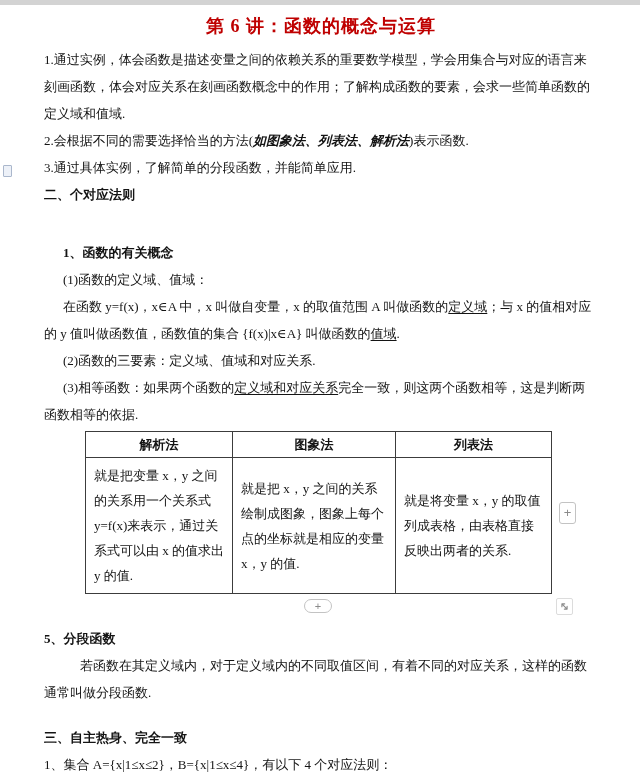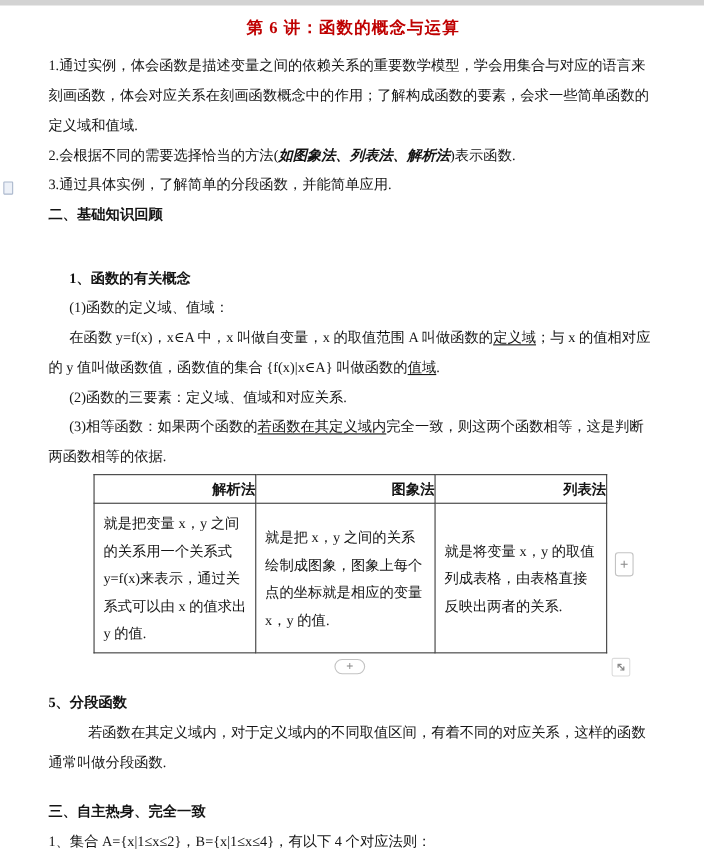--- a/index.html
+++ b/index.html
@@ -7,21 +7,21 @@
   .page {
     width:640px; height:778px; position:relative; overflow:hidden;
     background:#ffffff; color:#141414;
     font-family:"Liberation Serif","DejaVu Serif",serif;
     font-size:13px;
   }
   .top-strip { position:absolute; top:0; left:0; right:0; height:5px; background:#d3d3d3; }
   .content { padding:13px 42px 0 44px; }
   .doc-title {
     text-align:center; color:#bf0000; font-weight:700;
-    font-size:15px; line-height:26px; letter-spacing:1px; margin-bottom:7px;
+    font-size:18px; line-height:26px; letter-spacing:1px; margin-bottom:7px;
   }
   p { line-height:27px; font-size:13px; }
   .sec-heading { font-weight:700; }
   .sub-heading { font-weight:700;margin-top:31px; }
   .ind1 { text-indent:19px; }
   .ind2 { text-indent:36px; }
   .it { font-style:italic;font-weight:bold; }
   .u { text-decoration:underline; text-underline-offset:2px; }
 
   .margin-marker {
@@ -33,21 +33,21 @@
     display:inline-flex; width:13px; height:13px; border:1px dashed #999;
     color:#666; align-items:center; justify-content:center;
     font-size:11px; line-height:1; margin-right:4px; background:#fff;
     font-family:"Liberation Sans","DejaVu Sans",sans-serif;
     vertical-align:1px; cursor:pointer;
   }
 
   .tbl-wrap { position:relative; margin:3px 0 18px 41px; width:466px; }
   table { border-collapse:collapse; width:100%; table-layout:fixed; }
   th, td { border:1px solid #3c3c3c; }
-  th { font-weight:700; height:26px; text-align:right; font-size:13px; }
+  th { font-weight:700; height:26px; text-align:center; font-size:13px; }
   td { padding:5px 8px; line-height:25px; vertical-align:middle; }
 
   .btn-col, .btn-row, .resize-handle {
     position:absolute; background:#fff; border:1px solid #c3c3c3;
     display:flex; align-items:center; justify-content:center;
     color:#8a8a8a; cursor:pointer;
     font-family:"Liberation Sans","DejaVu Sans",sans-serif;
   }
   .btn-col { right:-25px; top:50%; transform:translateY(-50%); width:17px; height:22px; border-radius:3px; font-size:13px; }
   .btn-row { left:50%; bottom:-19px; transform:translateX(-50%); width:28px; height:14px; border-radius:7px; font-size:11px; }
@@ -63,26 +63,26 @@
   <div class="margin-marker"></div>
 
   <div class="content">
 
     <div class="doc-title">第 6 讲：函数的概念与运算</div>
 
     <p>1.通过实例，体会函数是描述变量之间的依赖关系的重要数学模型，学会用集合与对应的语言来刻画函数，体会对应关系在刻画函数概念中的作用；了解构成函数的要素，会求一些简单函数的定义域和值域.</p>
     <p><span>2.会根据不同的需要选择恰当的方法(</span><span class="it">如图象法、列表法、解析法</span><span>)表示函数.</span></p>
     <p>3.通过具体实例，了解简单的分段函数，并能简单应用.</p>
 
-    <p class="sec-heading">二、基础知识回顾</p>
+    <p class="sec-heading">二、个对应法则</p>
     <p class="sub-heading ind1">1、函数的有关概念</p>
     <p class="ind1">(1)函数的定义域、值域：</p>
     <p class="ind1"><span>在函数 y=f(x)，x∈A 中，x 叫做自变量，x 的取值范围 A 叫做函数的</span><span class="u">定义域</span><span>；与 x 的值相对应的 y 值叫做函数值，函数值的集合 {f(x)|x∈A} 叫做函数的</span><span class="u">值域</span><span>.</span></p>
     <p class="ind1">(2)函数的三要素：定义域、值域和对应关系.</p>
-    <p class="ind1"><span>(3)相等函数：如果两个函数的</span><span class="u">若函数在其定义域内</span><span>完全一致，则这两个函数相等，这是判断两函数相等的依据.</span></p>
+    <p class="ind1"><span>(3)相等函数：如果两个函数的</span><span class="u">定义域和对应关系</span><span>完全一致，则这两个函数相等，这是判断两函数相等的依据.</span></p>
 
 
     <div class="tbl-wrap">
       <table>
         <colgroup>
           <col style="width:147px">
             <col style="width:163px">
             <col style="width:156px">
         </colgroup>
         <tbody>

